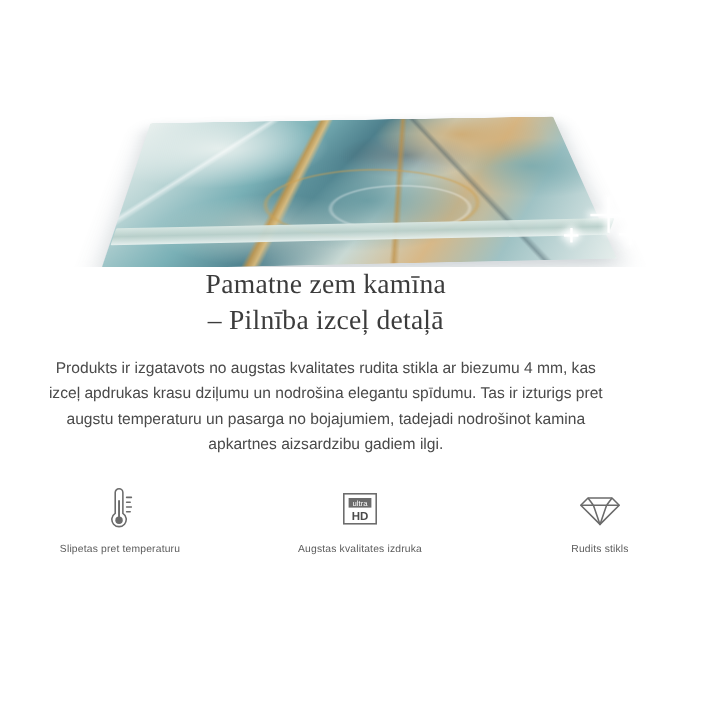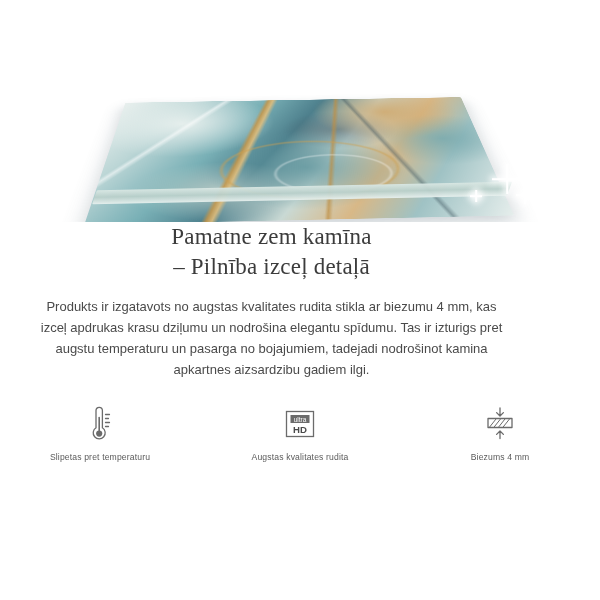--- a/index.html
+++ b/index.html
@@ -221,32 +221,30 @@
 
     <div class="feature">
       <div class="ico">
         <svg width="40" height="40" viewBox="0 0 40 40">
           <rect x="6.5" y="7.5" width="27" height="25" fill="none" stroke="#6b6b6b" stroke-width="1.3"></rect>
           <rect x="10.5" y="11" width="19" height="8" fill="#6b6b6b"></rect>
           <text x="20" y="17.6" font-family="Liberation Sans, sans-serif" font-size="6.4" fill="#ffffff" text-anchor="middle">ultra</text>
           <text x="20" y="29" font-family="Liberation Sans, sans-serif" font-size="9.6" font-weight="bold" fill="#4a4a4a" text-anchor="middle">HD</text>
         </svg>
       </div>
-      <div class="cap">Augstas kvalitates rudita</div>
-    </div>
-
-
+      <div class="cap">Augstas kvalitates izdruka</div>
+    </div>
 
 
     <div class="feature">
       <div class="ico">
-        <svg width="40" height="40" viewBox="0 0 40 40" fill="none" stroke="#6b6b6b" stroke-width="1.3" stroke-linecap="round" stroke-linejoin="round">
-          <path d="M20 4v7.5M16.6 8.6 20 12l3.4-3.4"></path>
-          <rect x="8" y="14.5" width="24" height="9" fill="none" stroke="#6b6b6b" stroke-width="1.3"></rect>
-          <path d="M9.5 23.2 16 15M14 23.2 20.5 15M18.5 23.2 25 15M23 23.2 29.5 15" stroke-width="1"></path>
-          <path d="M20 34.5V27M16.6 30.4 20 27l3.4 3.4"></path>
+        <svg width="40" height="36" viewBox="0 0 40 36" fill="none" stroke="#6b6b6b" stroke-width="1.3" stroke-linejoin="round">
+          <path d="M10 9h20l6 6-16 16L4 15z"></path>
+          <path d="M4 15h32M10 9l4.5 6L20 31l5.5-16L30 9M14.5 15h11"></path>
         </svg>
       </div>
-      <div class="cap">Biezums 4 mm</div>
-    </div>
+      <div class="cap">Rudits stikls</div>
+    </div>
+
+
 
   </div>
 </div>
 
 </body></html>

